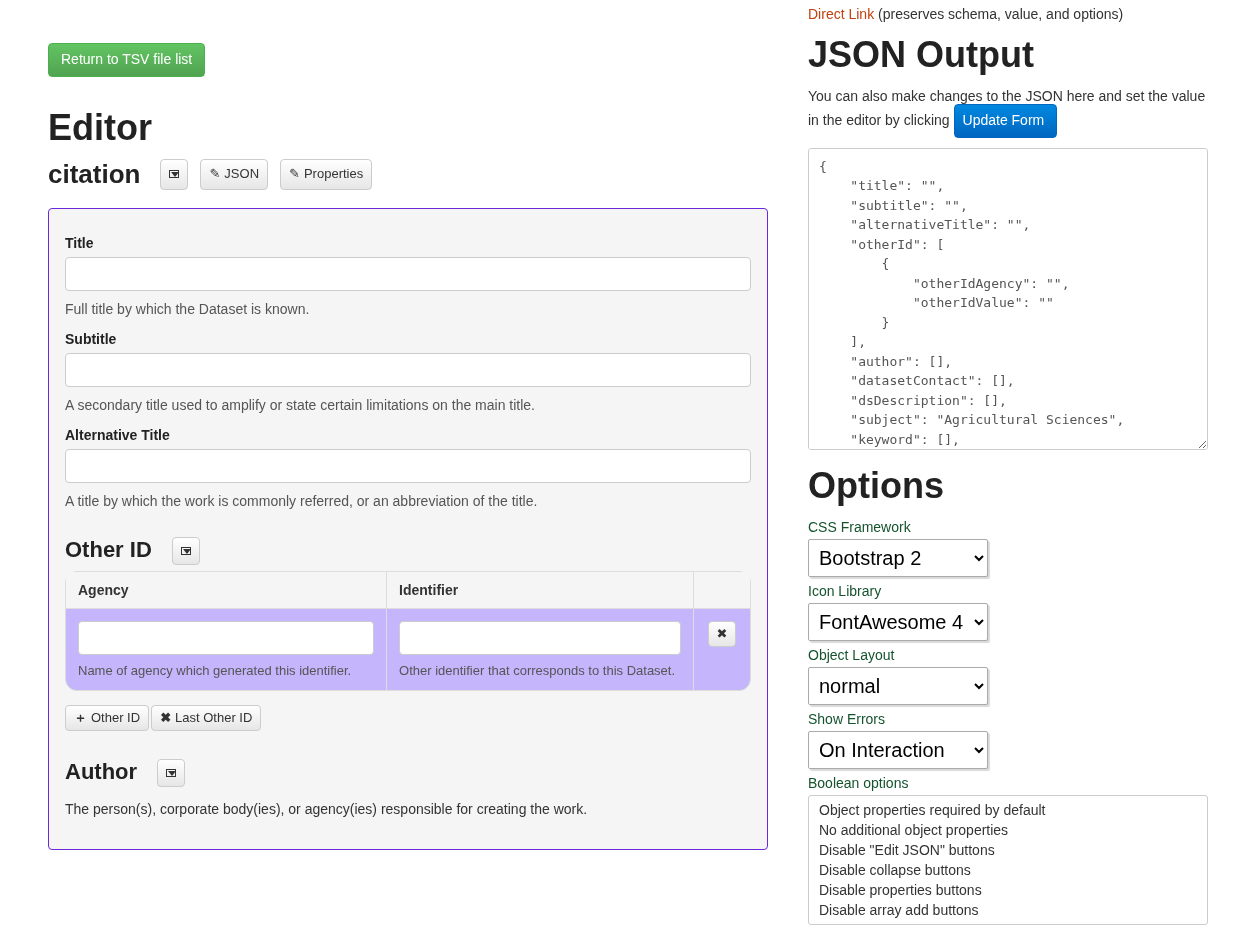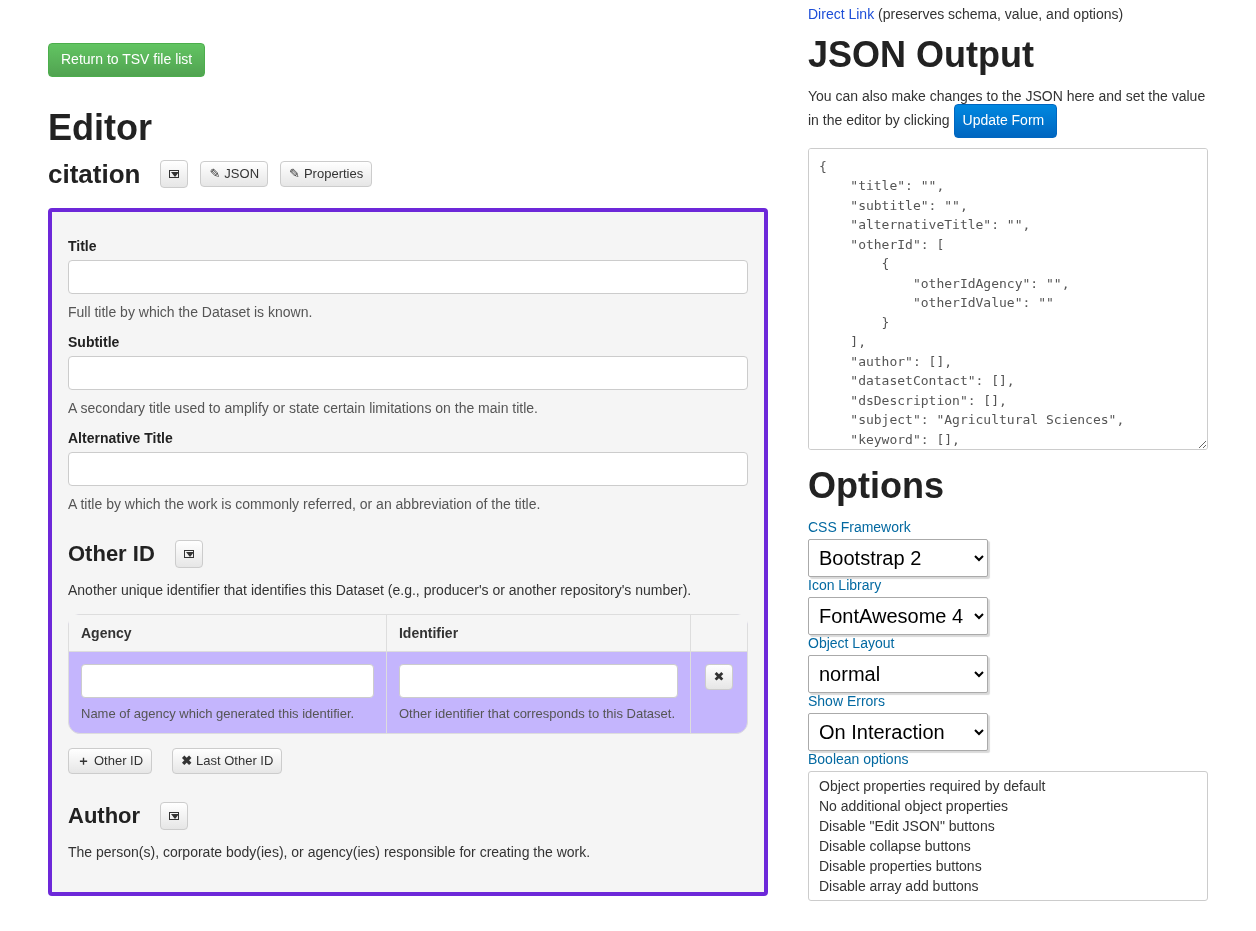--- a/index.html
+++ b/index.html
@@ -63,21 +63,21 @@
   }
   .sub-title {
     font-size: 22px;
     font-weight: 700;
     display: inline-block;
     margin-right: 8px;
     color:#222;
   }
   .form-panel {
     background: #f5f5f5;
-    border: 4px solid #6d28d9;
+    border: 1px solid #6d28d9;
     border-radius: 4px;
     padding: 16px;
     margin-top: 18px;
   }
   .field-label {
     font-weight: 700;
     margin-top: 10px;
     margin-bottom: 6px;
     display: block;
     color:#222;
@@ -92,21 +92,21 @@
     margin: 14px 0 16px;
   }
   .input {
     width: 100%;
     padding: 8px 10px;
     border: 1px solid #ccc;
     border-radius: 4px;
     font-size: 14px;
     background: #fff;
   }
-  .toolbar-row { margin: 6px 0 6px; display:flex; align-items:center; gap:12px; }
+  .toolbar-row { margin: 6px 0 6px; display:flex; gap:12px; }
   .pencil { font-style: normal; margin-right:4px; }
   .caret-box { padding:4px 8px; }
   .caret-down-boxed {
     display:inline-block;
     border:1.5px solid #333;
     width:10px; height:8px;
     position:relative;
   }
   .caret-down-boxed::after{
     content:"";
@@ -133,41 +133,41 @@
   }
   .table-row { display:flex; }
   .table-row > div {
     padding:12px;
     border-right:1px solid #ddd;
   }
   .col-agency { flex: 1.05; }
   .col-ident  { flex: 1; }
   .col-act    { width: 56px; border-right:none !important; display:flex; align-items:flex-start; justify-content:center; }
   .small-help { color:#555; font-size:13px; margin-top:8px; }
-  .btn-row { margin-top:14px; display:flex; gap:20px; }
+  .btn-row { margin-top:14px; display:flex; gap:2px; }
   .plus { font-weight:700; margin-right:4px; }
   .x-ic { font-weight:700; margin-right:4px; }
-  a.link { color:#1d4ed8; text-decoration:none; }
+  a.link { color:#c2410c; text-decoration:none; }
   .right-col .desc { color:#333; }
   .json-box {
     width:100%;
     height:302px;
     border:1px solid #ccc;
     border-radius:3px;
     padding:8px 10px;
     font-family: Menlo, Consolas, monospace;
     font-size:13px;
     white-space:pre;
     overflow:auto;
     resize: both;
     line-height:1.5;
     margin-top:10px;
     color:#555;
   }
-  .opt-label { margin-top:0; margin-bottom:4px; color:#0369a1; }
+  .opt-label { margin-top:6px; margin-bottom:4px; color:#14532d; }
   .select {
     width:180px;
     padding:6px 6px;
     border:1px solid #aaa;
     border-radius:2px;
     background:#fff;
     font-size:20px;
     box-shadow: 2px 2px 1px rgba(0,0,0,0.15);
   }
   .multiselect {
@@ -223,21 +223,20 @@
       <div class="field-help">A title by which the work is commonly referred, or an abbreviation of the title.</div>
 
       
       <div class="subsection">
         <div class="toolbar-row">
           <span class="sub-title">Other ID</span>
           <button class="btn btn-sm caret-box">
             <span class="caret-down-boxed"></span>
           </button>
         </div>
-        <div class="sub-desc">Another unique identifier that identifies this Dataset (e.g., producer's or another repository's number).</div>
 
         <div class="table-outer">
           <div class="table-head">
             <div class="col-agency">Agency</div>
             <div class="col-ident">Identifier</div>
             <div class="col-act"></div>
           </div>
           <div class="table-row">
             <div class="col-agency">
               <input class="input" type="text" value="" style="">

